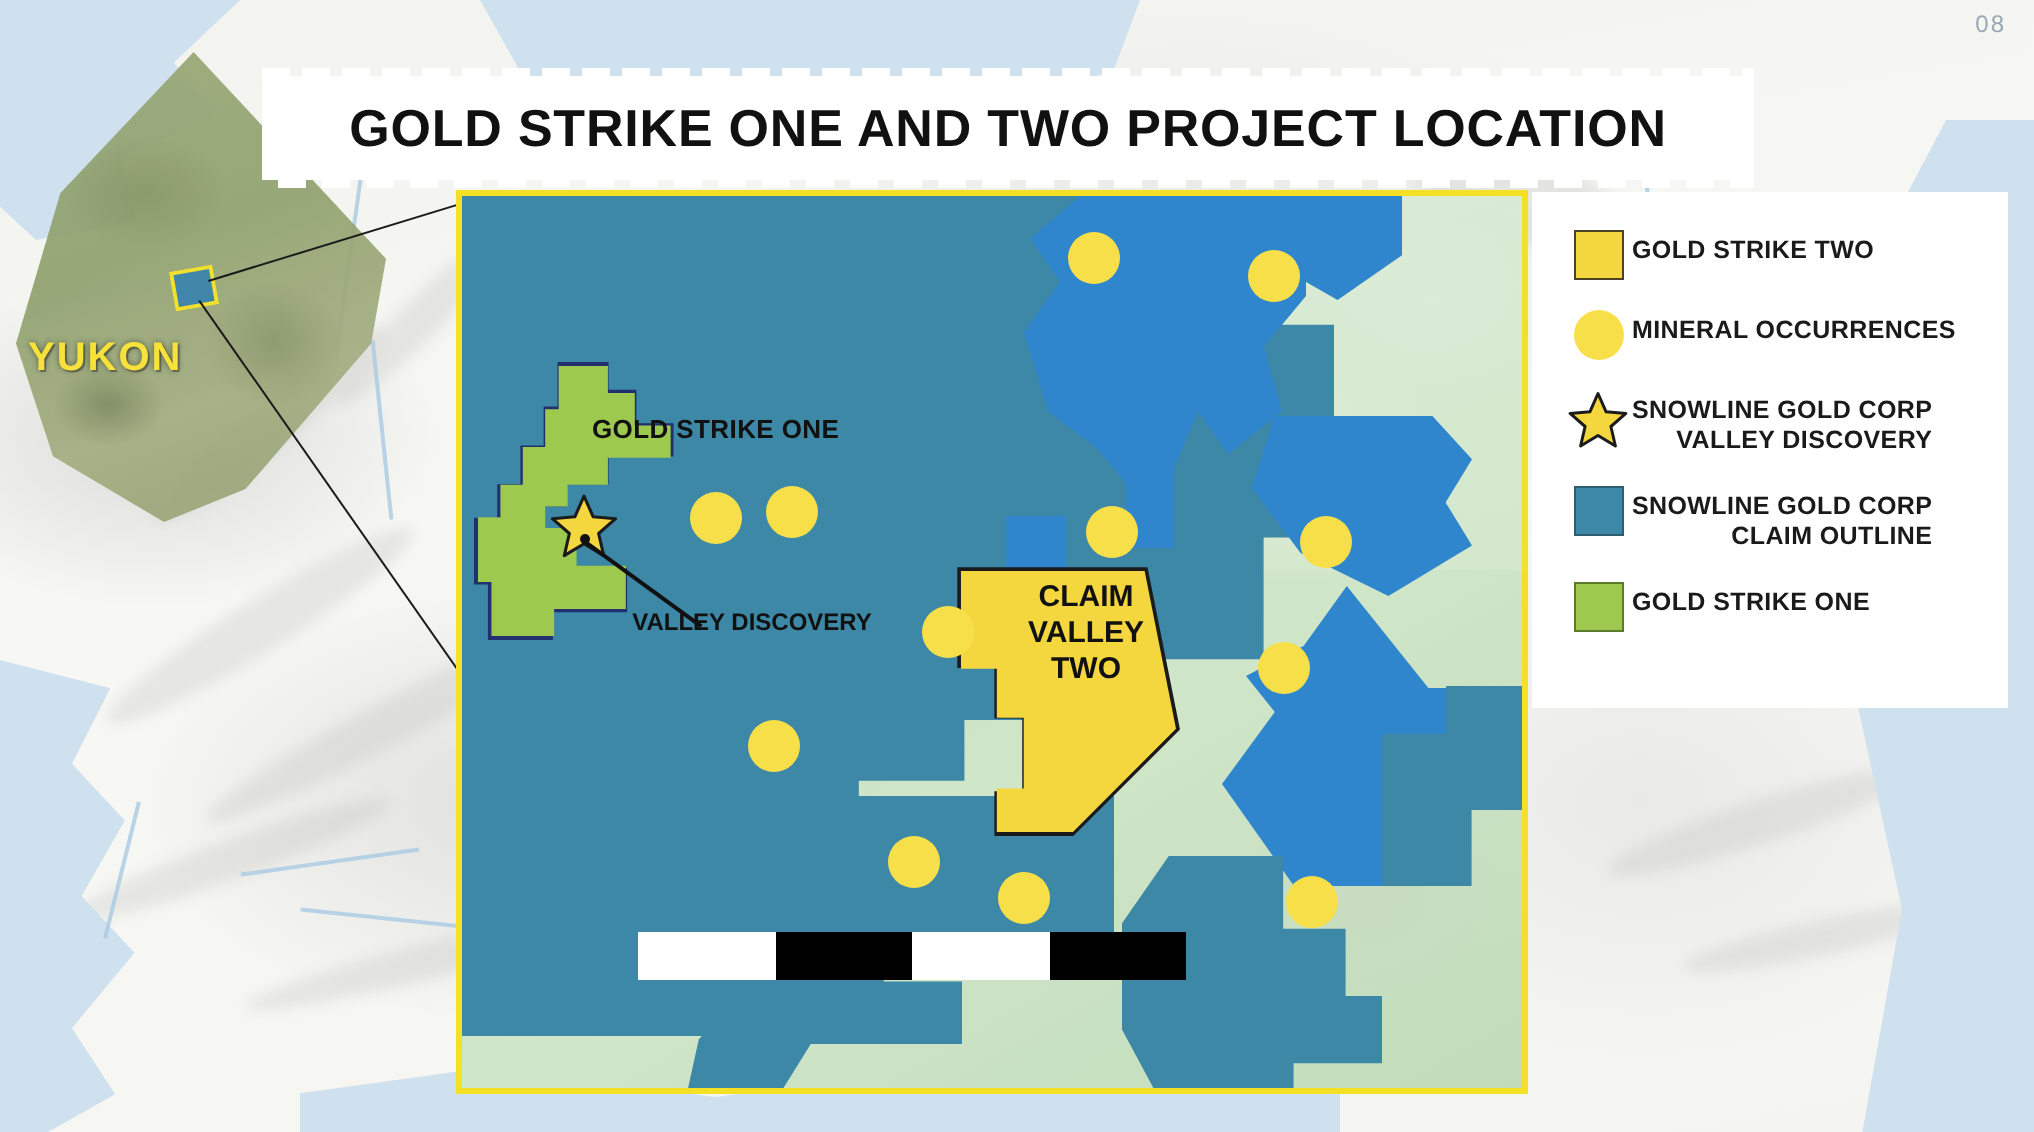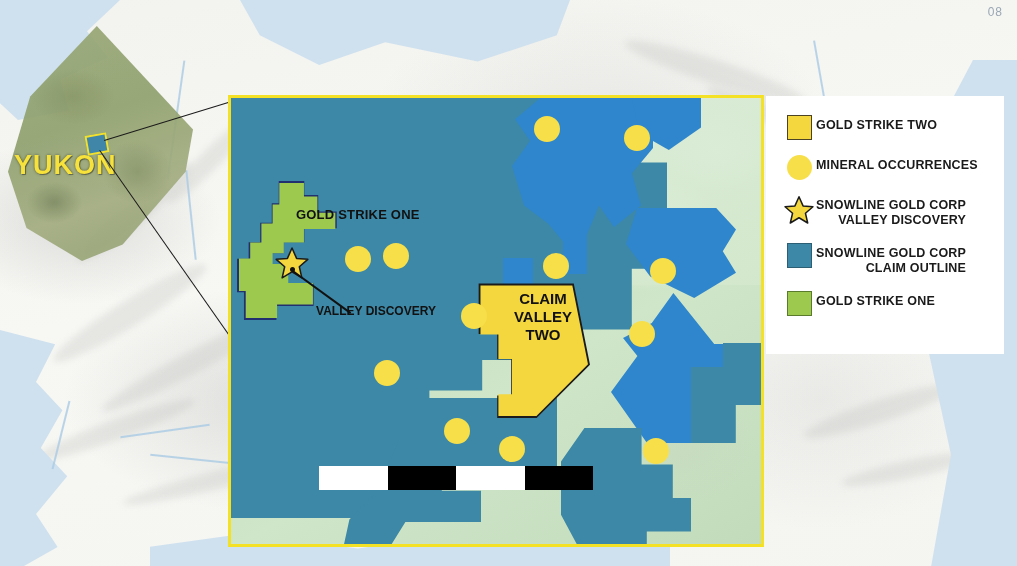--- a/index.html
+++ b/index.html
@@ -64,22 +64,22 @@
     position:absolute;left:8px;top:26px;width:185px;height:235px;
     background:
       radial-gradient(ellipse 60px 40px at 35% 30%, rgba(120,135,85,.55), rgba(0,0,0,0) 70%),
       radial-gradient(ellipse 50px 45px at 70% 62%, rgba(110,125,80,.5), rgba(0,0,0,0) 70%),
       radial-gradient(ellipse 40px 30px at 25% 75%, rgba(95,110,70,.55), rgba(0,0,0,0) 70%),
       linear-gradient(160deg,#9aa877 0%,#8fa06d 40%,#a3ad80 70%,#93a072 100%);
     clip-path:polygon(48% 0%, 100% 44%, 96% 62%, 62% 93%, 40% 100%, 10% 86%, 0% 62%, 12% 30%);
     opacity:.92;
   }
   .yukon-label{
-    position:absolute;left:14px;top:150px;
-    font-size:27px;font-weight:bold;letter-spacing:1px;
+    position:absolute;left:14px;top:168px;
+    font-size:20px;font-weight:bold;letter-spacing:1px;
     color:#f7e23c;
     text-shadow:0 0 3px rgba(0,0,0,.45),1px 1px 0 rgba(0,0,0,.30);
   }
   .locator-box{
     position:absolute;left:86px;top:134px;width:18px;height:16px;
     border:2px solid #f2df2e;background:#3f86a8;
     transform:rotate(-10deg);
   }
 
   
@@ -327,20 +327,23 @@
 
   <div class="yukon-shape"></div>
   <div class="yukon-label">YUKON</div>
   <div class="locator-box"></div>
 
   <div class="leader" style="left:104px;top:140px;width:140px;transform:rotate(-17deg);"></div>
   <div class="leader" style="left:100px;top:150px;width:420px;transform:rotate(55deg);"></div>
 
   <div class="page-num">08</div>
 
+  <div class="title-banner">
+    <div class="title-text">GOLD STRIKE ONE AND TWO PROJECT LOCATION</div>
+  </div>
 
   <div class="map-frame">
     <div class="map-inner">
 
       <div class="terrain"></div>
       <div class="terrain-pale"></div>
 
       <div class="claim-main"></div>
       <div class="claim-main2"></div>
       <div class="claim-topblue"></div>

